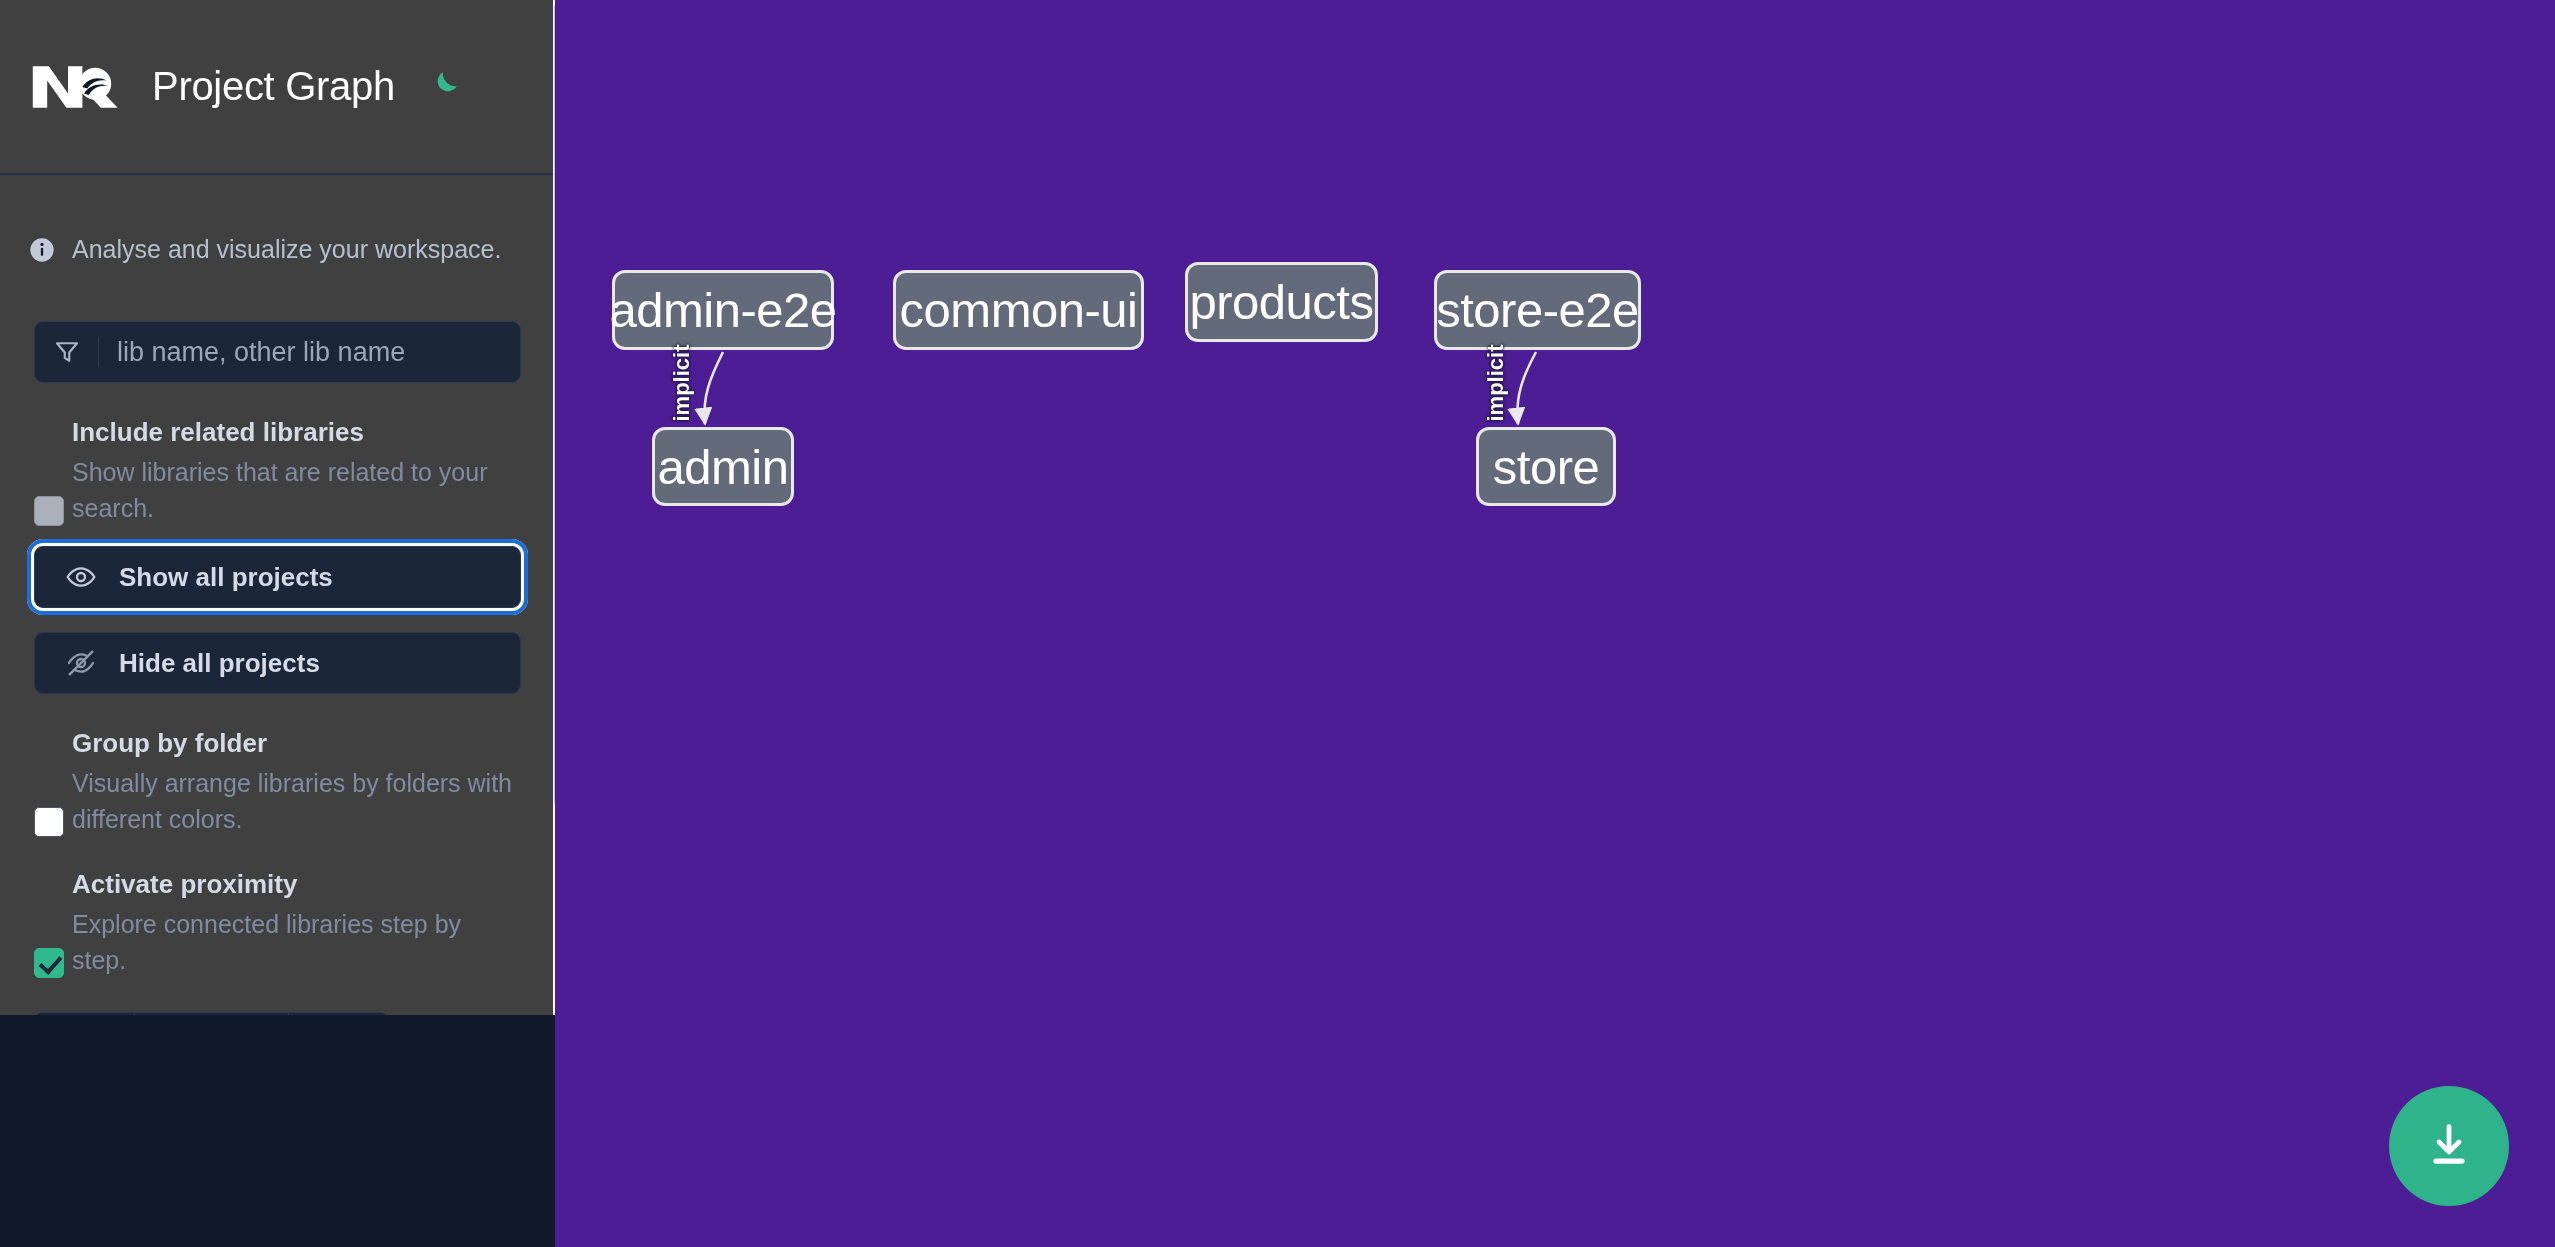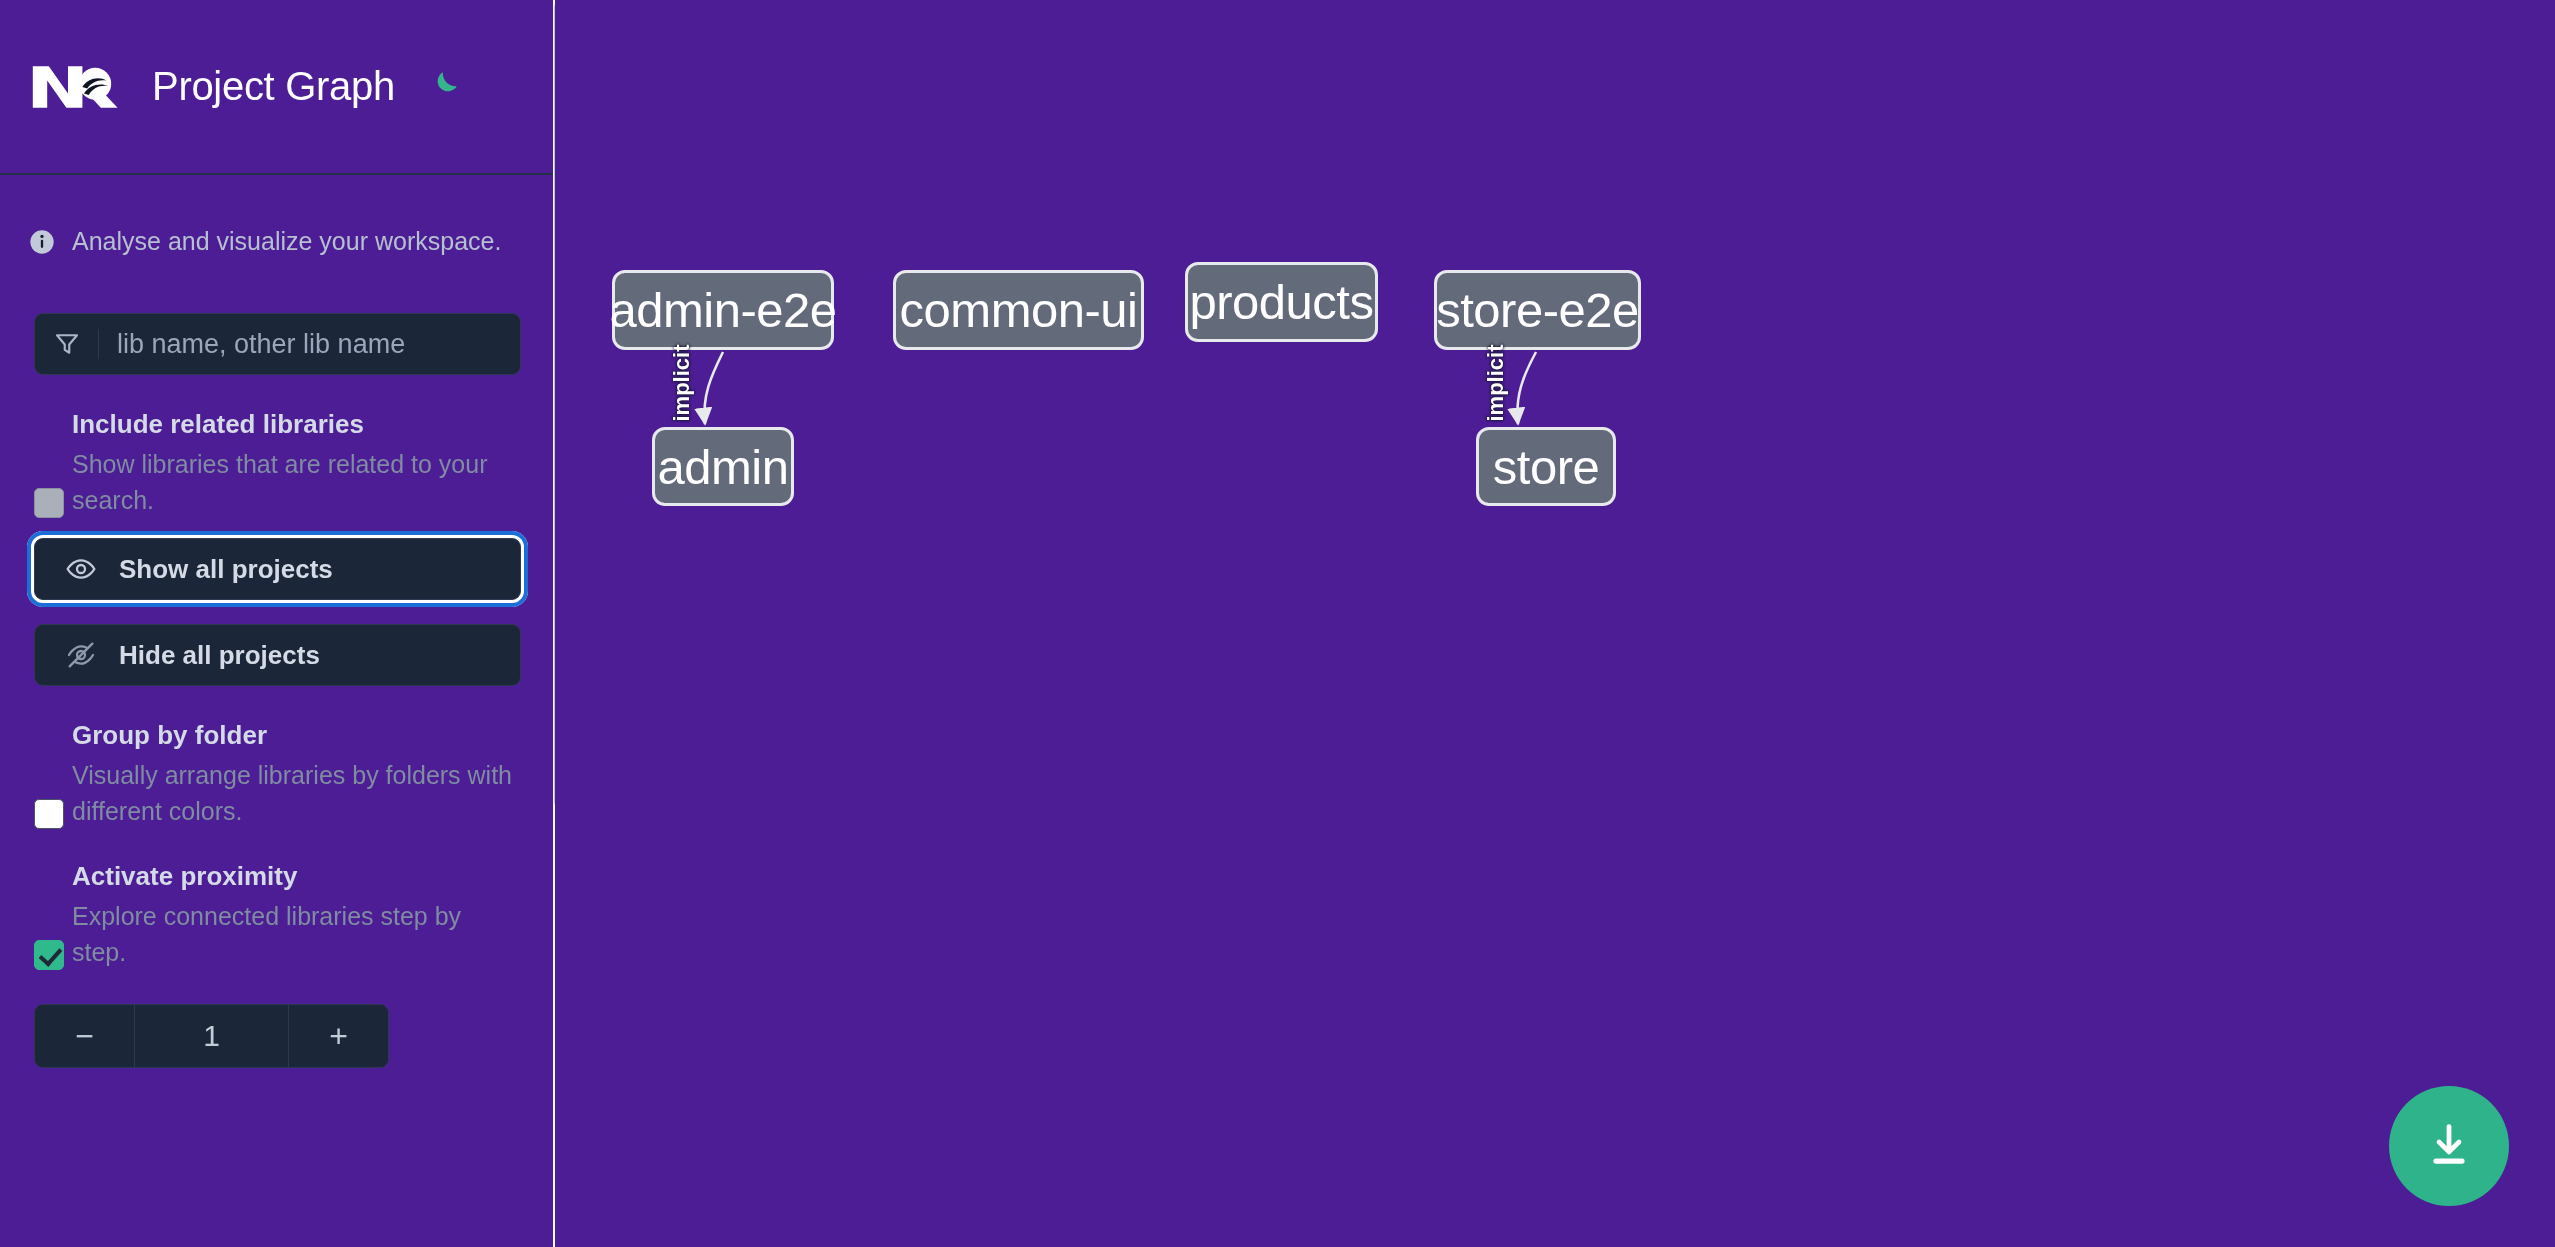--- a/index.html
+++ b/index.html
@@ -17,22 +17,22 @@
     width: 2555px;
     height: 1247px;
     display: flex;
     background: #10192a;
   }
 
   
   #sidebar {
     position: relative;
     width: 555px;
-    height: 1247px;
-    background: #4c1d95;
+    height: 1015px;
+    background: #404040;
     flex: 0 0 555px;
     overflow: hidden;
   }
 
   .sb-header {
     height: 175px;
     display: flex;
     align-items: center;
     padding-left: 28px;
     gap: 0;
@@ -61,21 +61,21 @@
     height: 46px;
     display: flex;
     align-items: center;
     justify-content: center;
     cursor: pointer;
     background: none;
     border: none;
   }
 
   .sb-body {
-    padding: 8px 34px;
+    padding: 16px 34px;
   }
 
   .info-row {
     display: flex;
     align-items: center;
     gap: 16px;
     padding: 44px 0 0 0;
     margin-left: -6px;
   }
   .info-icon { flex: 0 0 28px; width: 28px; height: 28px; display:block; }

